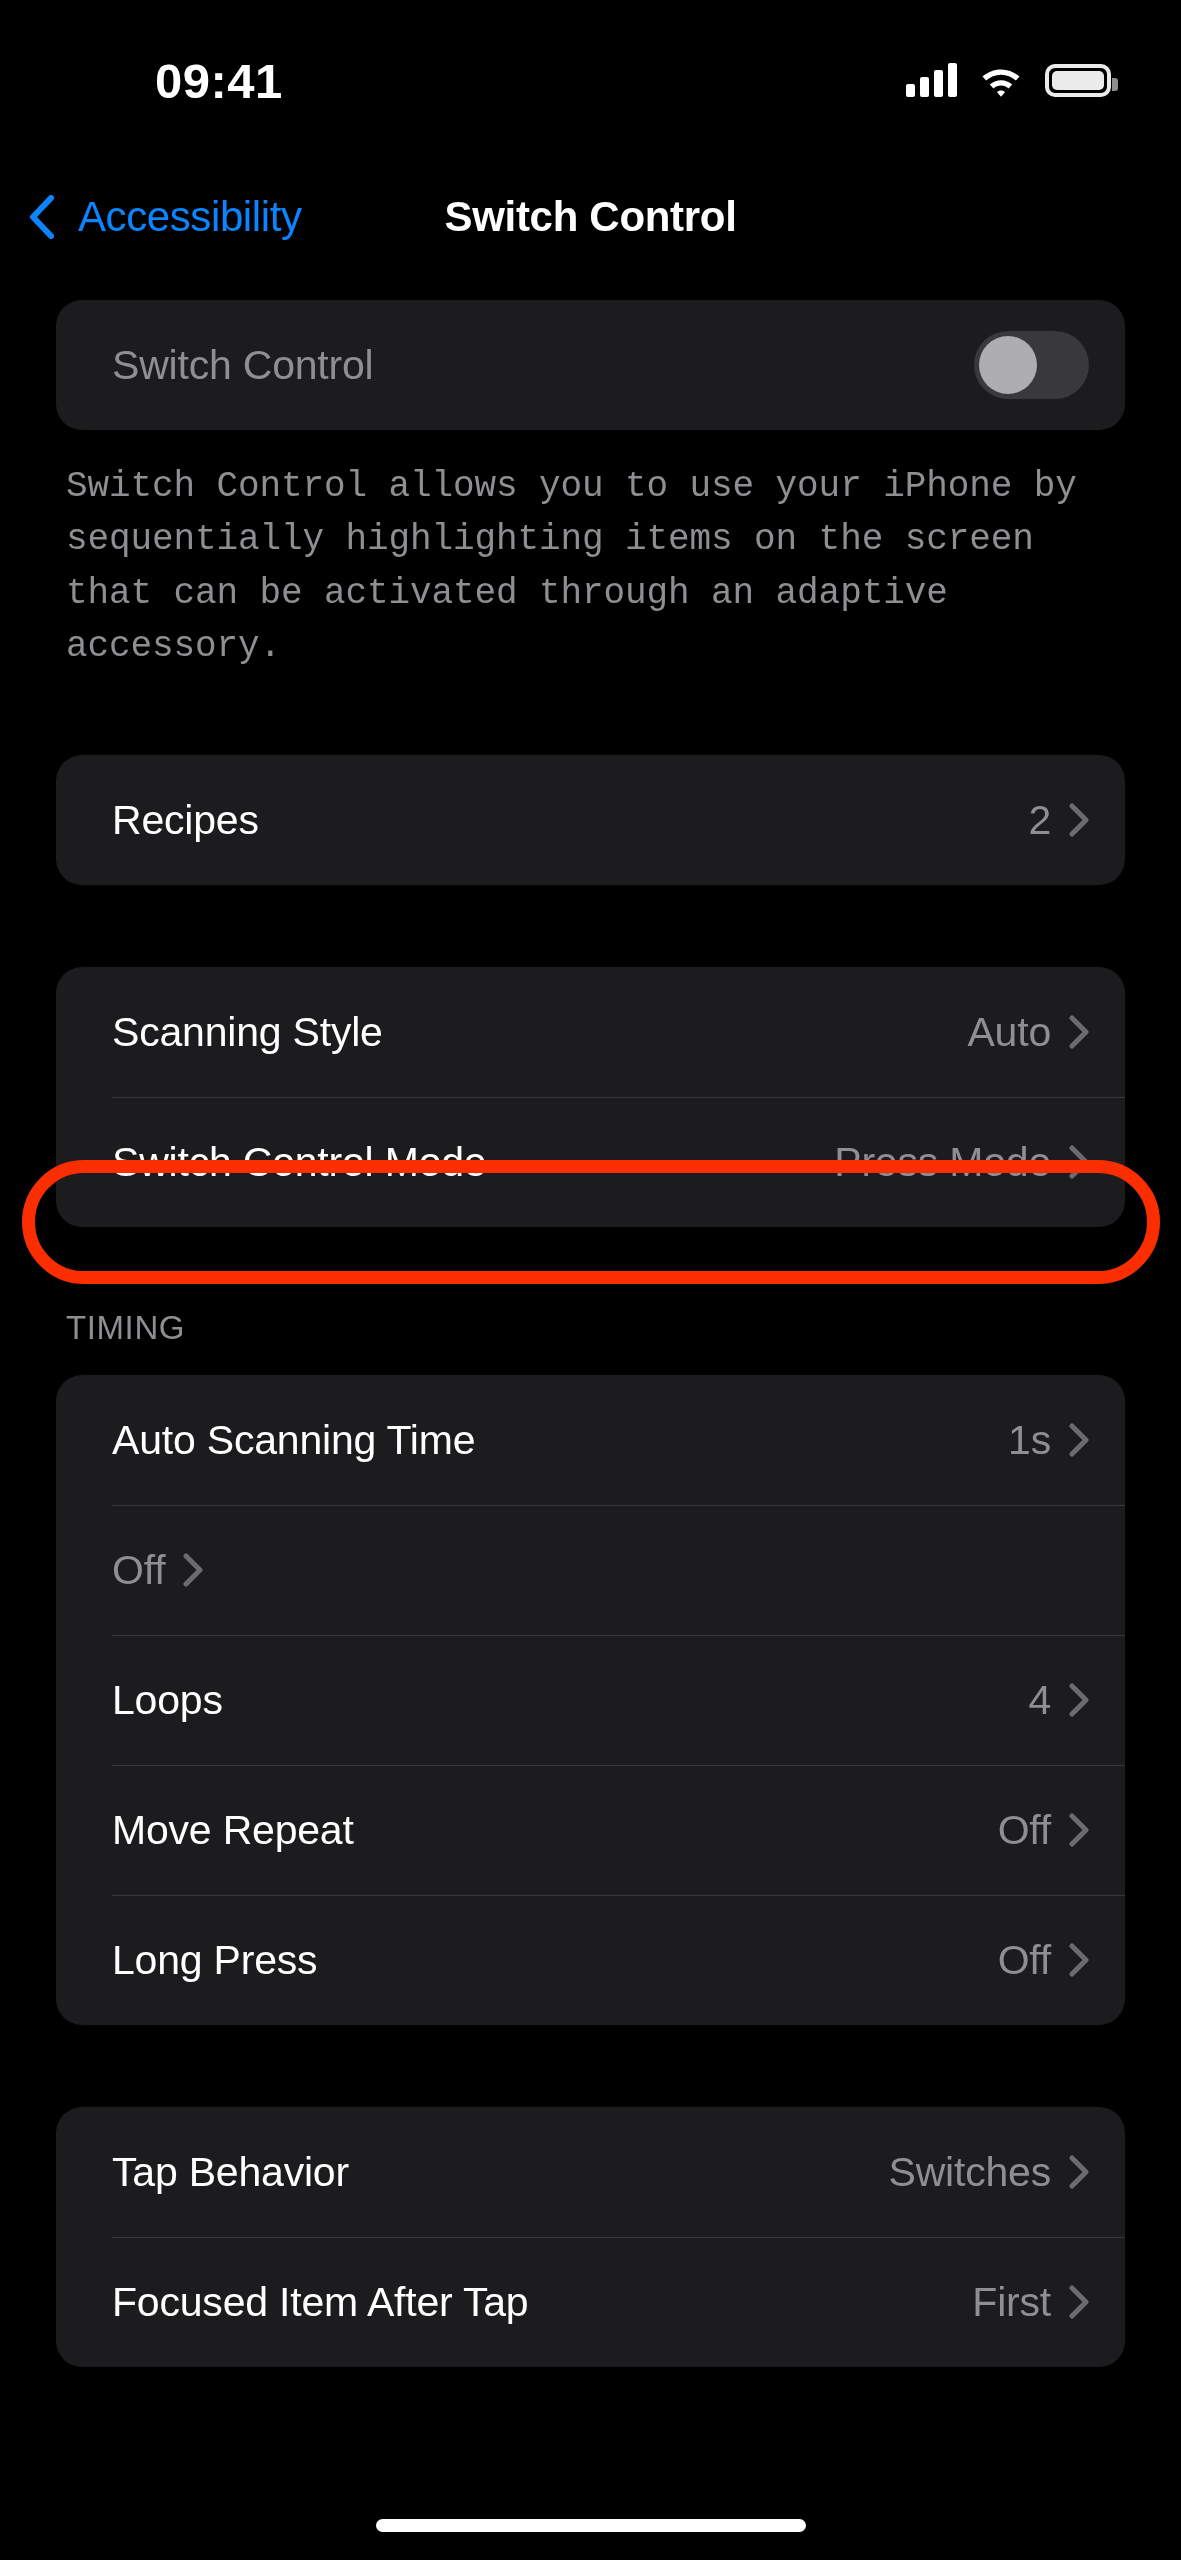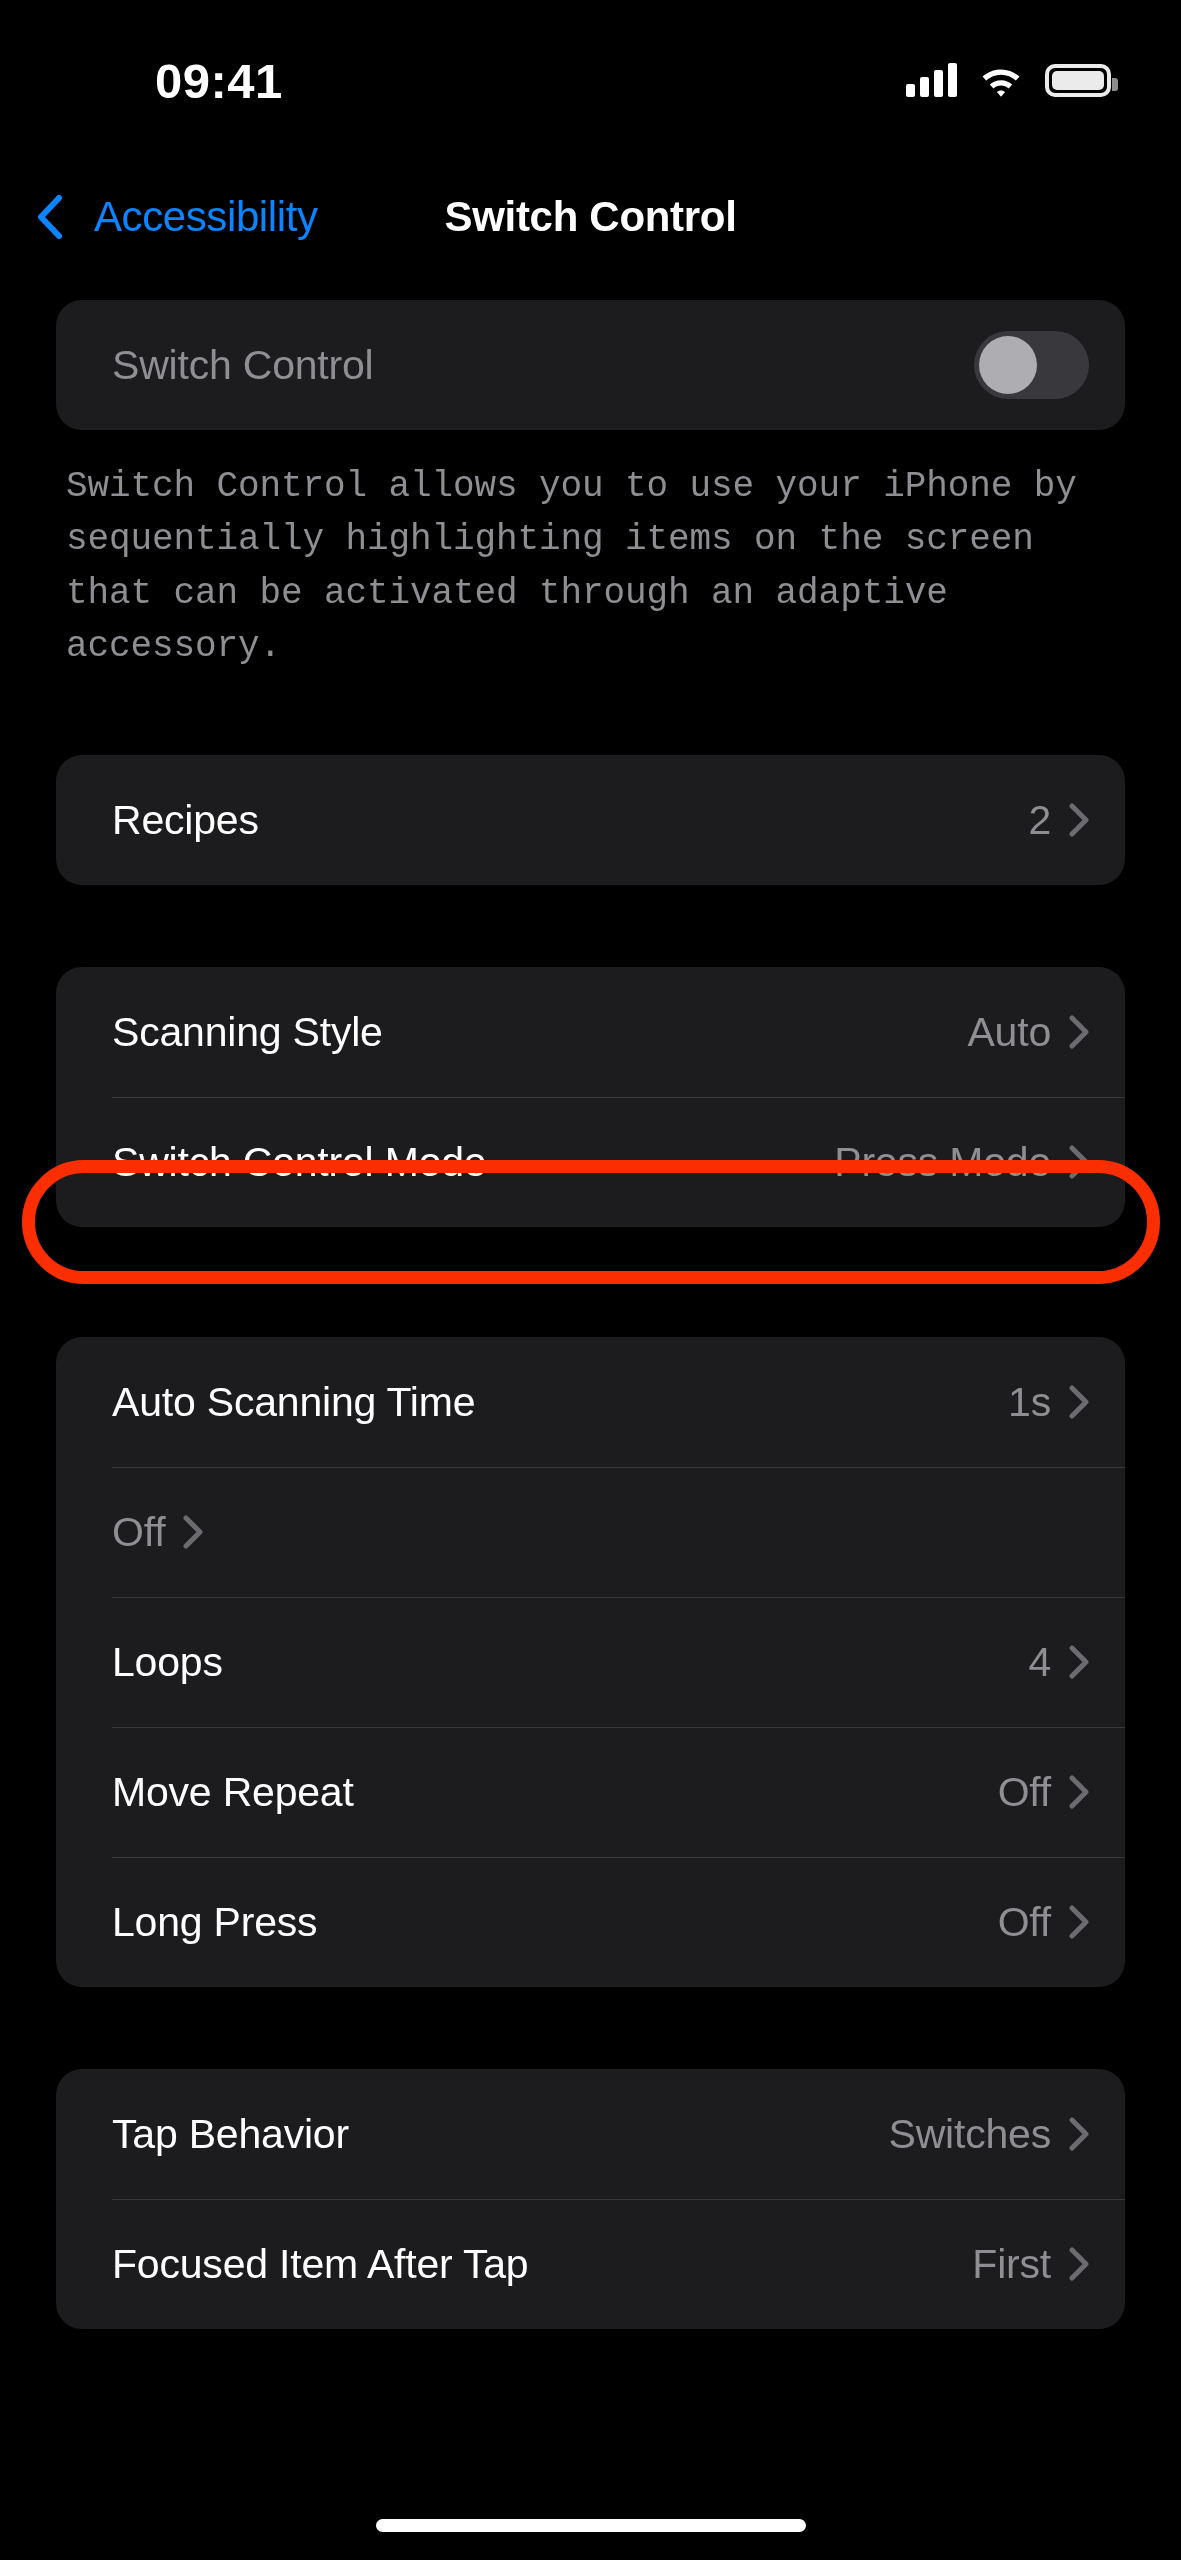--- a/index.html
+++ b/index.html
@@ -40,22 +40,22 @@
   .battery .cap{
     position:absolute; right:-11px; top:10px; width:6px; height:13px;
     background:#fff; opacity:.6; border-radius:0 3px 3px 0;
   }
 
   
   .nav-bar{
     position:absolute; top:178px; left:0; width:1181px; height:78px;
   }
   .nav-back{
-    position:absolute; left:36px; top:0; height:78px;
-    display:flex; align-items:center; gap:32px; cursor:pointer;
+    position:absolute; left:28px; top:0; height:78px;
+    display:flex; align-items:center; gap:24px; cursor:pointer;
   }
   .chev-back{ width:26px; height:44px; display:block; }
   .nav-back-label{ color:#0A84FF; font-size:42px; letter-spacing:-0.4px; }
   .nav-title{
     position:absolute; left:0; top:0; width:1181px; height:78px;
     display:flex; align-items:center; justify-content:center;
     color:#fff; font-size:42px; font-weight:bold; letter-spacing:-0.3px;
   }
 
   
@@ -195,20 +195,21 @@
         <span>
           <svg class="chev" viewBox="0 0 20 34">
               <path d="M3 3l14 14L3 31" stroke="#6C6C70" stroke-width="5" fill="none" stroke-linecap="round" stroke-linejoin="round"></path>
             </svg>
         </span>
       </div>
     </div>
 
     <div class="gap-lg"></div>
 
+    <div class="section-header">TIMING</div>
 
     <div class="gap-sm"></div>
 
     <div class="card">
       <div class="row">
         <span class="row-label">Auto Scanning Time</span>
         <span class="row-value">1s</span>
         <span>
           <svg class="chev" viewBox="0 0 20 34">
               <path d="M3 3l14 14L3 31" stroke="#6C6C70" stroke-width="5" fill="none" stroke-linecap="round" stroke-linejoin="round"></path>

